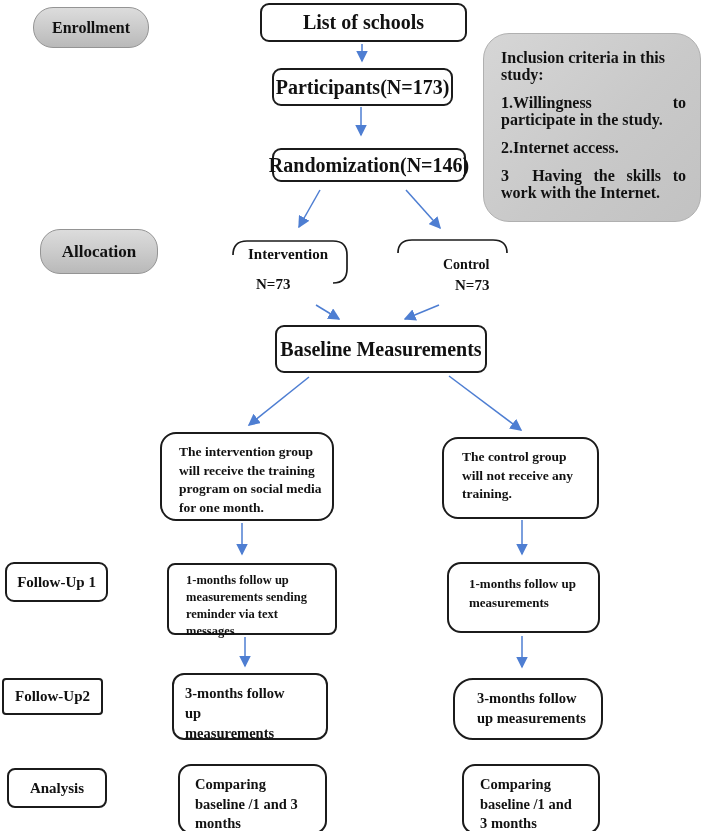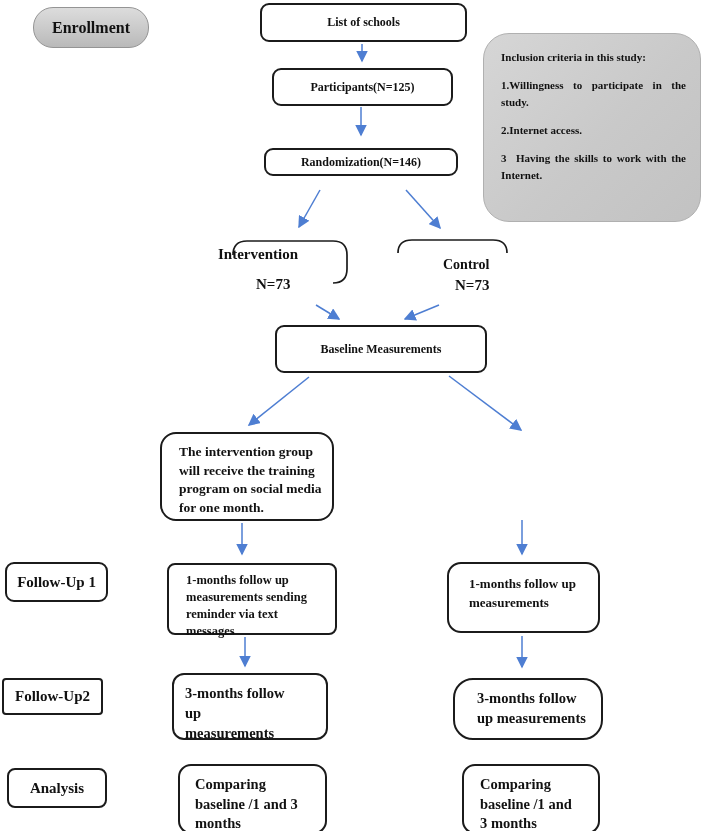--- a/index.html
+++ b/index.html
@@ -21,28 +21,28 @@
     background:linear-gradient(180deg,#dcdcdc 0%,#cdcdcd 45%,#b9b9b9 100%);
     border:1px solid #949494;border-radius:20px;
     font-weight:bold;
   }
   #enrollment-label::after{
     content:"";position:absolute;z-index:-1;
     right:-8px;top:11px;bottom:3px;width:22px;
     background:#a7a7a7;border-radius:6px;
   }
   
-  .flowbox{font-weight:bold;font-size:12px;}
+  .flowbox{font-weight:bold;font-size:20px;}
   .textbox{font-weight:bold;}
   #inclusion-box{
     background:linear-gradient(135deg,#d6d6d6 0%,#c9c9c9 55%,#c2c2c2 100%);
     border:1px solid #b0b0b0;
     border-radius:26px;
     padding:15px 14px 0 17px;
-    font-weight:bold;font-size:11px;line-height:17px;
+    font-weight:bold;font-size:16px;line-height:17px;
   }
   #inclusion-box p{margin:0 0 11px 0;text-align:justify;}
   #inclusion-box p.title{text-align:left;}
   svg{position:absolute;left:0;top:0;pointer-events:none;}
   .arrow{stroke:var(--arrow,#4e7ed2);stroke-width:1.5;fill:none;}
   .bracket{stroke:var(--border,#1b1b1b);stroke-width:1.7;fill:none;}
 </style>
 </head>
 <body>
 
@@ -65,53 +65,57 @@
     <line class="arrow" x1="242" y1="523" x2="242" y2="554" marker-end="url(#ah)"></line>
     <line class="arrow" x1="522" y1="520" x2="522" y2="554" marker-end="url(#ah)"></line>
     <line class="arrow" x1="245" y1="637" x2="245" y2="666" marker-end="url(#ah)"></line>
     <line class="arrow" x1="522" y1="636" x2="522" y2="667" marker-end="url(#ah)"></line>
     <path class="bracket" d="M 233 255 Q 233 241 247 241 L 333 241 Q 347 241 347 255 L 347 269 Q 347 283 333 283"></path>
     <path class="bracket" d="M 398 253 Q 398 240 412 240 L 493 240 Q 507 240 507 253"></path>
   </svg>
 
   <div class="abs stage center" id="enrollment-label" style="left:33px;top:7px;width:116px;height:41px;font-size:16px;">Enrollment</div>
 
+  <div class="abs stage center" style="left:40px;top:229px;width:118px;height:45px;font-size:17px;">Allocation</div>
 
   <div class="abs box center bold" style="left:5px;top:562px;width:103px;height:40px;font-size:15px;text-align:center;">Follow-Up 1</div>
 
   <div class="abs box center bold" style="left:2px;top:678px;width:101px;height:37px;font-size:15px;border-radius:4px;">Follow-Up2</div>
 
   <div class="abs box center bold" style="left:7px;top:768px;width:100px;height:40px;font-size:15px;border-radius:8px;">Analysis</div>
 
   <div class="abs box center flowbox" style="left:260px;top:3px;width:207px;height:39px;">List of schools</div>
 
-  <div class="abs box center flowbox" style="left:272px;top:68px;width:181px;height:38px;">Participants(N=125)</div>
+  <div class="abs box center flowbox" style="left:272px;top:68px;width:181px;height:38px;">Participants(N=173)</div>
 
-  <div class="abs box center flowbox" style="left:264px;top:148px;width:194px;height:28px;">Randomization(N=146)</div>
+  <div class="abs box center flowbox" style="left:272px;top:148px;width:194px;height:34px;">Randomization(N=146)</div>
 
   <div class="abs" id="inclusion-box" style="left:483px;top:33px;width:218px;height:189px;">
     <p class="title">Inclusion criteria in this study:</p>
     <p>1.Willingness to participate in the study.</p>
     <p>2.Internet access.</p>
     <p>3&nbsp; Having the skills to work with the Internet.</p>
   </div>
 
-  <div class="abs bold" style="left:218px;top:246px;font-size:15px;">Intervention</div>
+  <div class="abs bold" style="left:248px;top:246px;font-size:15px;">Intervention</div>
   <div class="abs bold" style="left:256px;top:276px;font-size:15px;">N=73</div>
 
   <div class="abs bold" style="left:443px;top:257px;font-size:14px;">Control</div>
   <div class="abs bold" style="left:455px;top:277px;font-size:15px;">N=73</div>
 
   <div class="abs box textbox multi" style="left:160px;top:432px;width:174px;height:89px;border-radius:16px;padding:9px 10px 0 17px;font-size:13.5px;line-height:18.5px;">The intervention group
 will receive the training
 program on social media
 for one month.</div>
 
   <div class="abs box center flowbox" style="left:275px;top:325px;width:212px;height:48px;">Baseline Measurements</div>
 
+  <div class="abs box textbox multi" style="left:442px;top:437px;width:157px;height:82px;border-radius:16px;padding:9px 10px 0 18px;font-size:13.5px;line-height:18.5px;">The control group
+will not receive any
+training.</div>
 
   <div class="abs box textbox multi" style="left:167px;top:563px;width:170px;height:72px;border-radius:8px;padding:7px 6px 0 17px;font-size:12.5px;line-height:17px;">1-months follow up
 measurements sending
 reminder via text messages</div>
 
   <div class="abs box textbox multi" style="left:447px;top:562px;width:153px;height:71px;border-radius:14px;padding:10px 8px 0 20px;font-size:13px;line-height:19px;">1-months follow up
 measurements</div>
 
   <div class="abs box textbox multi" style="left:172px;top:673px;width:156px;height:67px;border-radius:12px;padding:8px 23px 0 11px;font-size:14.5px;line-height:20px;">3-months follow up
 measurements</div>

